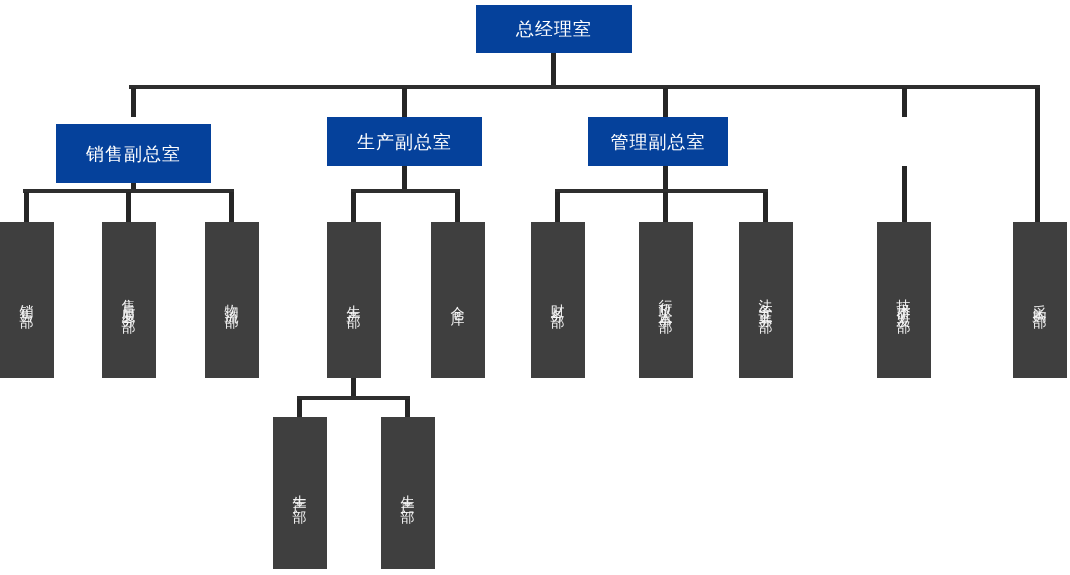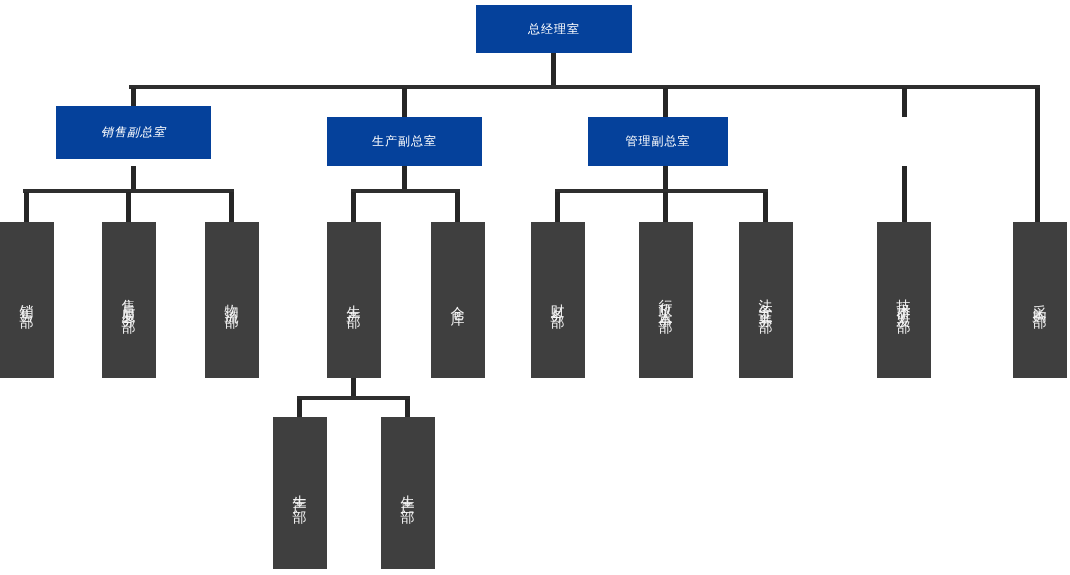--- a/index.html
+++ b/index.html
@@ -15,21 +15,21 @@
     background: #ffffff;
     overflow: hidden;
   }
   .exec-box {
     position: absolute;
     background: #05419B;
     color: #ffffff;
     display: flex;
     align-items: center;
     justify-content: center;
-    font-size: 12px;
+    font-size: 18px;
     letter-spacing: 1px;
     text-align: center;
   }
   .dept-box {
     position: absolute;
     background: #3F3F3F;
     color: #f5f5f5;
     display: flex;
     align-items: center;
     justify-content: center;
@@ -84,21 +84,21 @@
 
   <div class="vline" style="left:351px; top:378px; height:18px;"></div>
   <div class="hline" style="left:297px; top:396px; width:113px;"></div>
   <div class="vline" style="left:297px; top:399px; height:18px;"></div>
   <div class="vline" style="left:405px; top:399px; height:18px;"></div>
 
   <div class="exec-box" style="left:476px; top:5px; width:156px; height:48px;">
     <span>总经理室</span>
   </div>
 
-  <div class="exec-box" style="left:56px; top:106px; width:155px; height:53px;font-style:italic;">
+  <div class="exec-box" style="left:56px; top:124px; width:155px; height:59px;">
     <span>销售副总室</span>
   </div>
   <div class="exec-box" style="left:327px; top:117px; width:155px; height:49px;">
     <span>生产副总室</span>
   </div>
   <div class="exec-box" style="left:588px; top:117px; width:140px; height:49px;">
     <span>管理副总室</span>
   </div>
 
   <div class="dept-box" style="left:0px; top:222px; width:54px; height:156px;">

